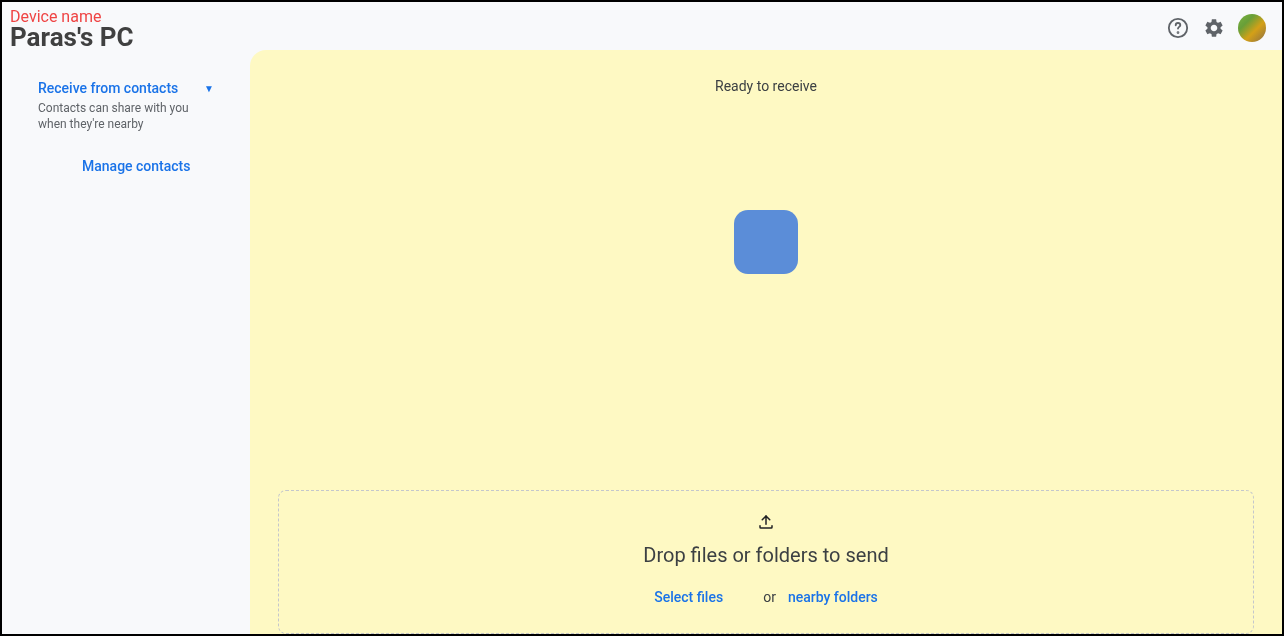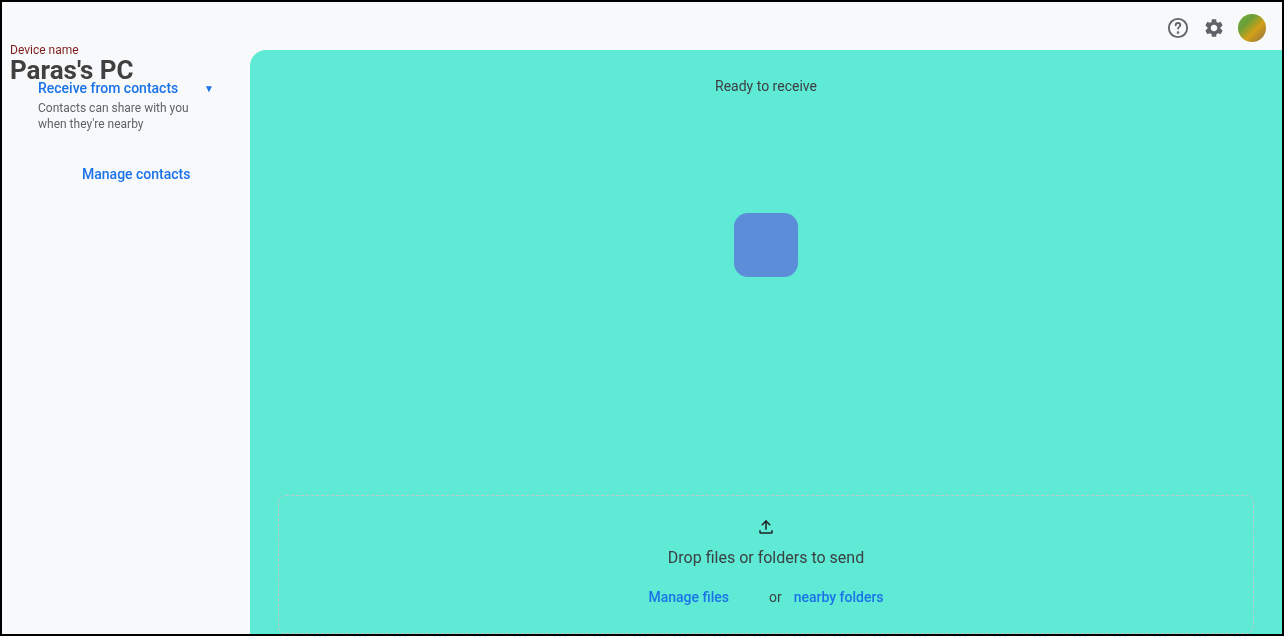--- a/index.html
+++ b/index.html
@@ -20,24 +20,23 @@
       justify-content: space-between;
       align-items: flex-start;
       padding: 8px 16px 4px 8px;
       height: 48px;
     }
     .header-left {
       display: flex;
       flex-direction: column;
     }
     .device-label {
-      font-size: 12px;
-      color: #7f1d1d;
+      font-size: 16px;
+      color: #ef4444;
       line-height: 14px;
-      margin-top: 33px;
     }
     .device-name {
       font-size: 26px;
       color: #404040;
       font-weight: 700;
       line-height: 26px;
     }
     .header-right {
       display: flex;
       align-items: center;
@@ -89,28 +88,28 @@
     .receive-desc {
       font-size: 12px;
       color: #5f6368;
       margin-top: 4px;
       line-height: 16px;
       padding-right: 30px;
     }
     .manage-link {
       font-size: 14px;
       color: #1a73e8;
-      margin-top: 34px;
+      margin-top: 26px;
       padding-left: 44px;
       cursor: pointer;
       font-weight: 500;
     }
     .main {
       flex: 1;
-      background: #5eead4;
+      background: #fef9c3;
       border-top-left-radius: 16px;
       padding: 28px 24px 0 24px;
       display: flex;
       flex-direction: column;
       position: relative;
     }
     .status-text {
       text-align: center;
       font-size: 14px;
       color: #3c4043;
@@ -136,21 +135,21 @@
       padding: 22px 0 28px 0;
       display: flex;
       flex-direction: column;
       align-items: center;
       margin-bottom: 0;
     }
     .upload-icon {
       color: #202124;
     }
     .drop-text {
-      font-size: 16px;
+      font-size: 20px;
       color: #3c4043;
       margin-top: 8px;
     }
     .action-row {
       display: flex;
       align-items: center;
       gap: 12px;
       margin-top: 22px;
       font-size: 14px;
     }
@@ -209,19 +208,19 @@
     <div class="drop-zone">
       <div class="upload-icon">
         <svg width="18" height="18" viewBox="0 0 24 24" fill="none" stroke="currentColor" stroke-width="2" stroke-linecap="round" stroke-linejoin="round">
           <path d="M12 15V4"></path>
           <path d="M7 9l5-5 5 5"></path>
           <path d="M4 17v2a1 1 0 0 0 1 1h14a1 1 0 0 0 1-1v-2"></path>
         </svg>
       </div>
       <div class="drop-text">Drop files or folders to send</div>
       <div class="action-row">
-        <span class="link-text">Manage files</span>
+        <span class="link-text">Select files</span>
         <span class="or-text">or</span>
         <span class="link-text">nearby folders</span>
       </div>
     </div>
   </div>
 </div>
 
 </body></html>

